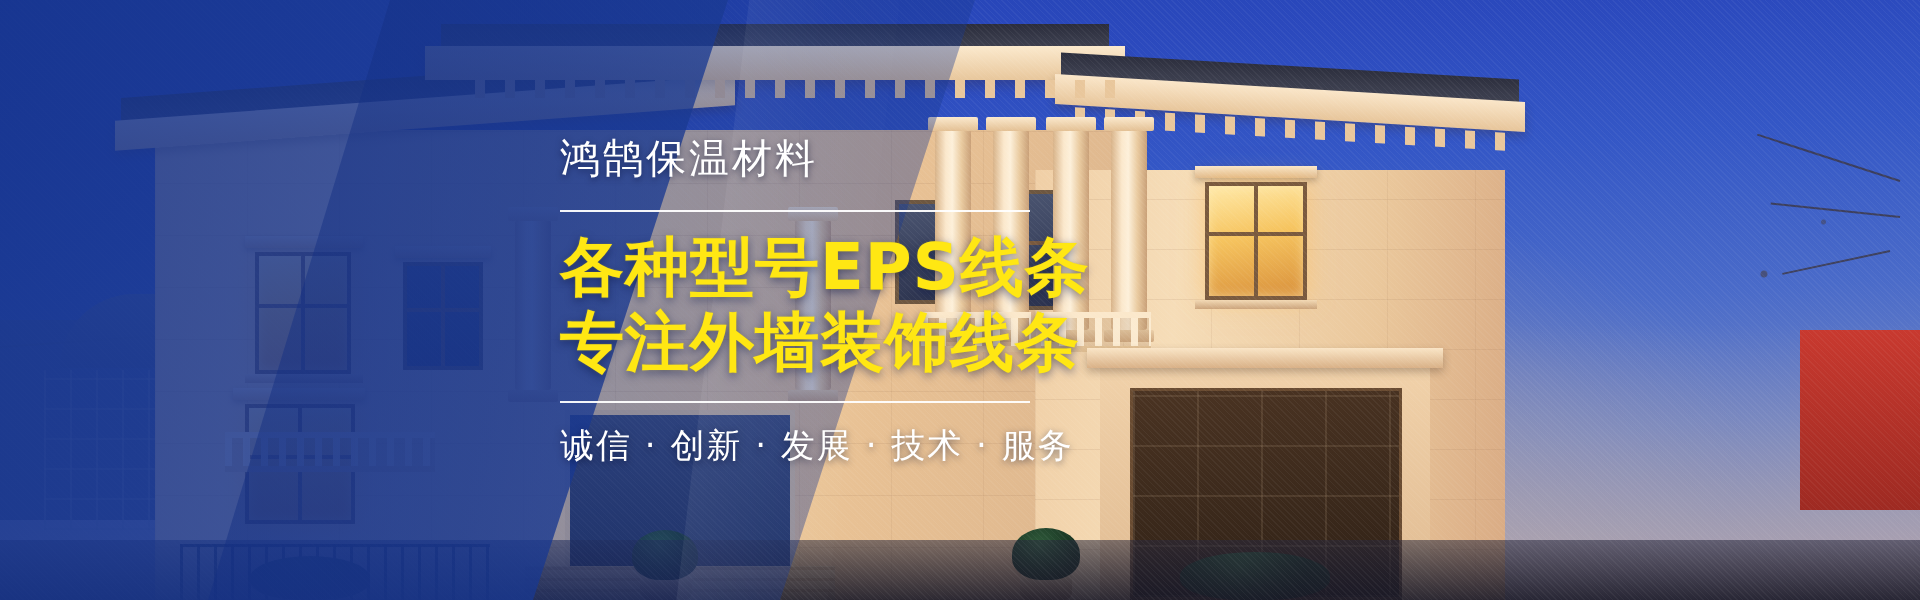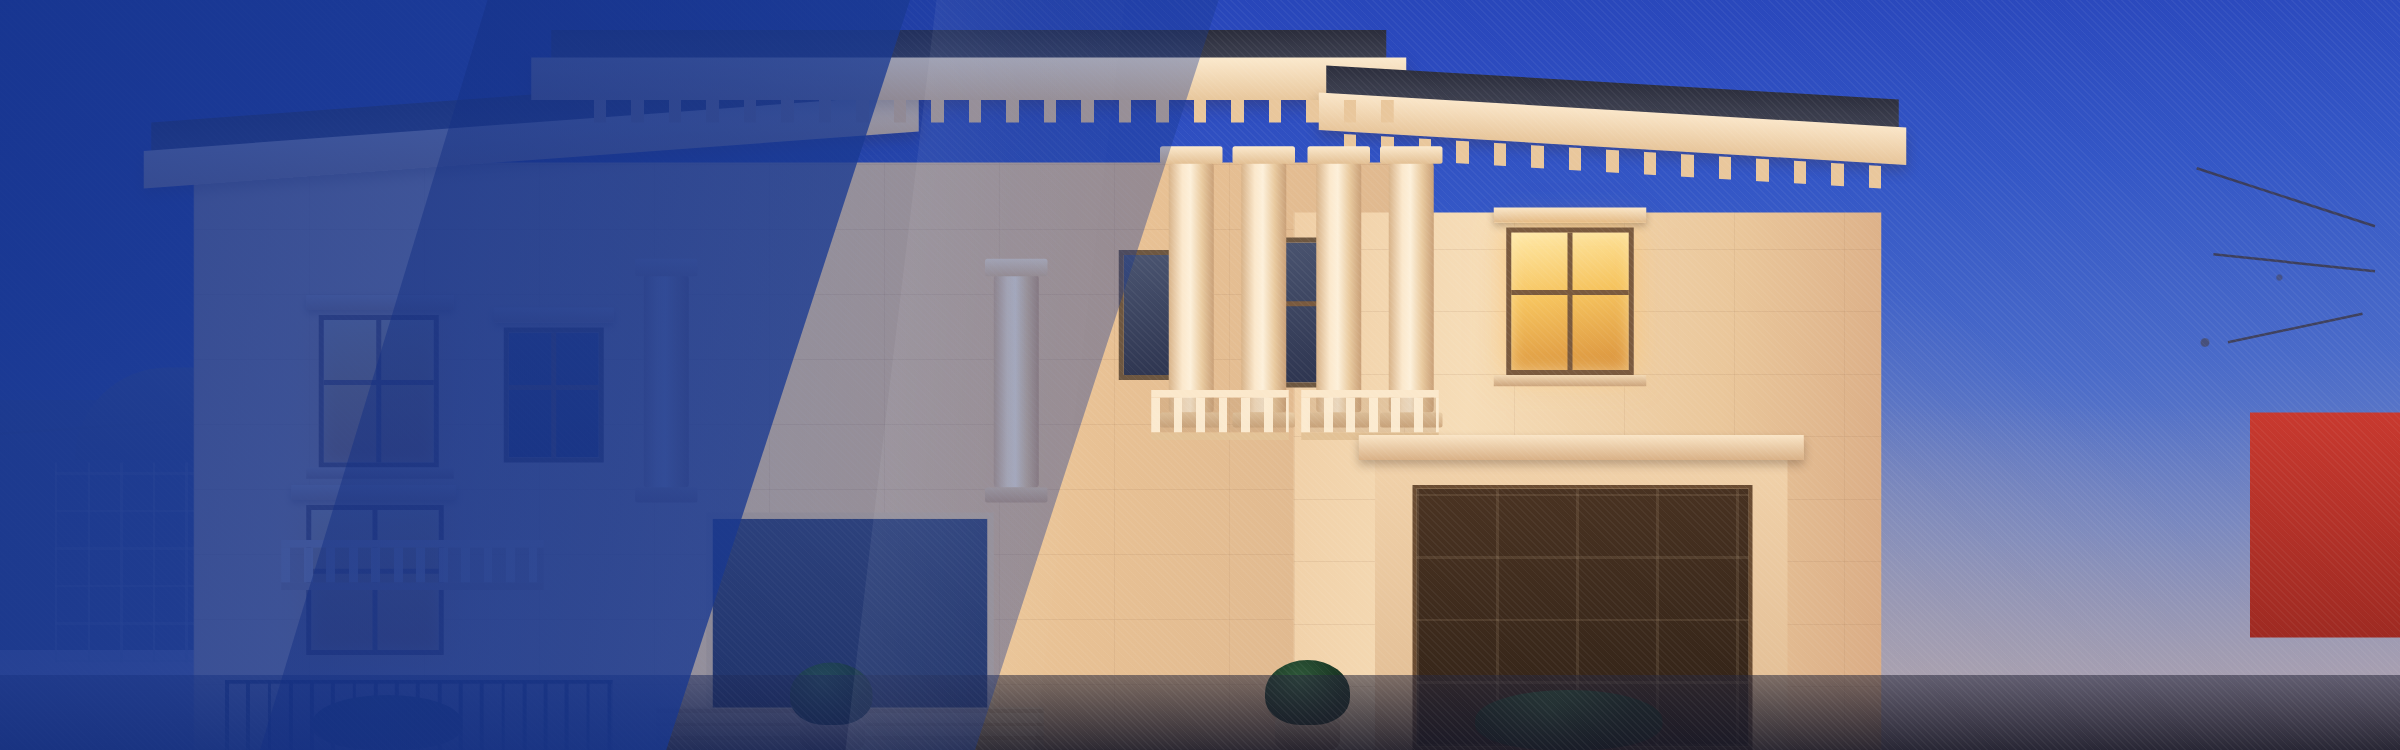--- a/index.html
+++ b/index.html
@@ -381,14 +381,22 @@
       <span class="twig" style="right:10px; top:80px; width:110px; height:2px; transform:rotate(-12deg);"></span>
     </div>
 
     <div class="texture"></div>
   </div>
 
   <div class="overlay-panel"></div>
   <div class="overlay-wedge"></div>
   <div class="overlay-streak"></div>
 
+  <div class="content">
+    <div class="eyebrow">鸿鹄保温材料</div>
+    <div class="rule"></div>
+    <div class="headline">各种型号EPS线条</div>
+    <div class="headline">专注外墙装饰线条</div>
+    <div class="rule bottom"></div>
+    <div class="tagline">诚信 · 创新 · 发展 · 技术 · 服务</div>
+  </div>
 
 </div>
 
 </body></html>

